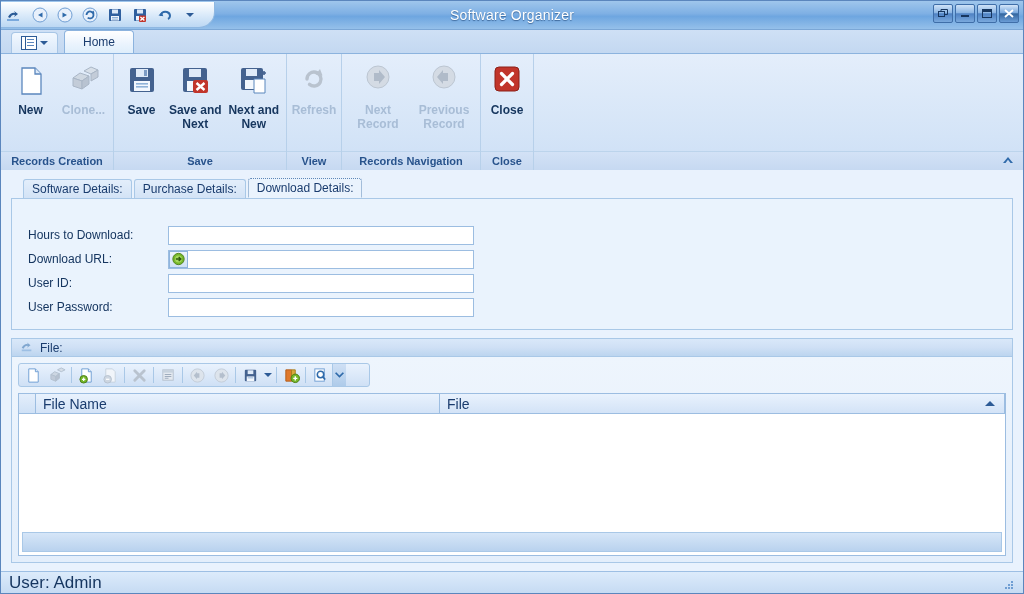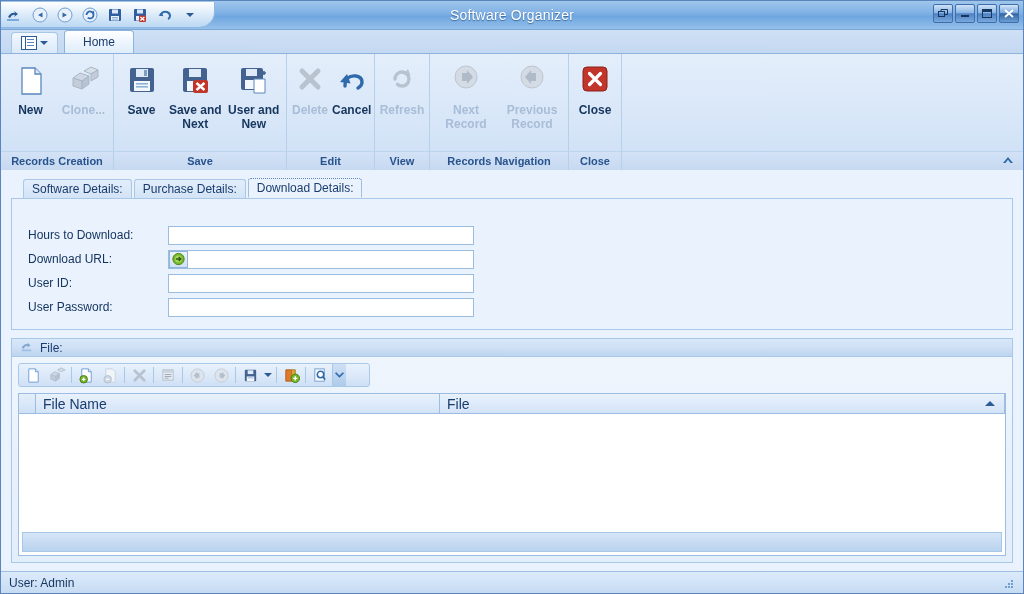--- a/index.html
+++ b/index.html
@@ -333,21 +333,21 @@
     box-sizing: border-box;
   }
 
   
   .statusbar {
     height: 22px; flex: 0 0 22px;
     background: linear-gradient(180deg,#dcebfb 0%, #c6dbf3 100%);
     border-top: 1px solid #9dbfe4;
     display: flex; align-items: center;
     padding: 0 8px;
-    font-size: 12px;
+    font-size: 17px;
     color: #15355f;
     justify-content: space-between;
     box-sizing: border-box;
   }
   .grip { width: 14px; height: 14px; }
 </style>
 </head>
 <body>
 
 <div class="app">
@@ -505,48 +505,26 @@
         <div class="bigbtn" style="width:60px">
           <span class="ico">
             <svg width="32" height="32" viewBox="0 0 32 32">
               <rect x="3" y="4" width="22" height="22" rx="2" fill="#44628f"></rect>
               <rect x="8" y="5" width="11" height="7" fill="#dfeaf8"></rect>
               <rect x="7" y="16" width="14" height="9" fill="#f2f7fd"></rect>
               <path d="M16 15 h11 v14 H16z" fill="#ffffff" stroke="#5b87bd"></path>
               <path d="M24 9 h4 M26 7 v4" stroke="#44628f" stroke-width="1.6"></path>
             </svg>
           </span>
-          <span class="lbl">User and New</span>
+          <span class="lbl">Next and New</span>
         </div>
       </div>
       <div class="group-title">Save</div>
     </div>
 
-    <div class="group" style="width:88px">
-      <div class="group-body">
-        <div class="bigbtn disabled" style="width:42px">
-          <span class="ico">
-            <svg width="30" height="30" viewBox="0 0 30 30">
-              <path d="M7 7 L23 23 M23 7 L7 23" stroke="#b9c3cf" stroke-width="5" stroke-linecap="round"></path>
-            </svg>
-          </span>
-          <span class="lbl">Delete</span>
-        </div>
-        <div class="bigbtn" style="width:42px">
-          <span class="ico">
-            <svg width="30" height="30" viewBox="0 0 30 30">
-              <path d="M8 22 q0-11 11-10 q6 1 6 6 q0 4-4 6" stroke="#2f6aaa" stroke-width="3.4" fill="none" stroke-linecap="round"></path>
-              <path d="M3 18 l7-8 3.6 9.6z" fill="#2f6aaa"></path>
-            </svg>
-          </span>
-          <span class="lbl">Cancel</span>
-        </div>
-      </div>
-      <div class="group-title">Edit</div>
-    </div>
 
     <div class="group" style="width:55px">
       <div class="group-body" style="justify-content:center">
         <div class="bigbtn disabled" style="width:50px">
           <span class="ico">
             <svg width="30" height="30" viewBox="0 0 30 30">
               <path d="M8 15 a7 7 0 1 1 2.5 5.4" stroke="#b9c3cf" stroke-width="3.4" fill="none" stroke-linecap="round"></path>
               <path d="M21 5 l2.5 6.5 -6.8-1z" fill="#b9c3cf"></path>
             </svg>
           </span>

